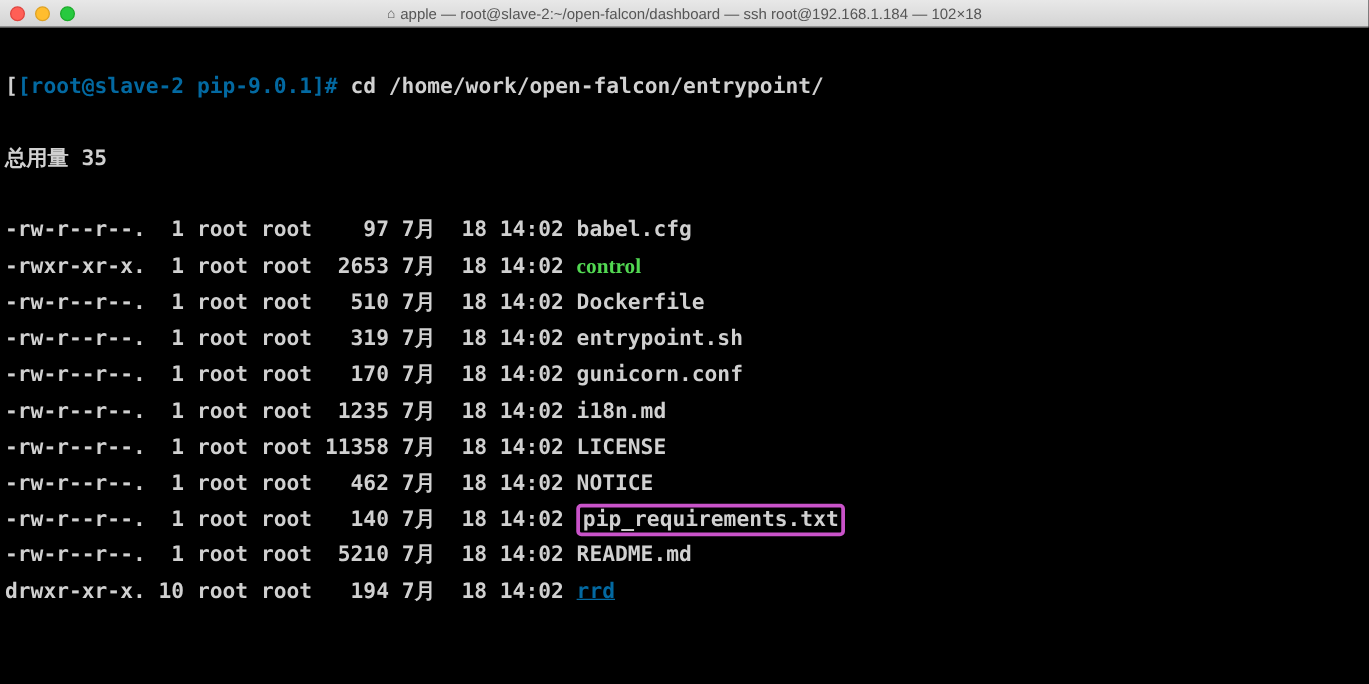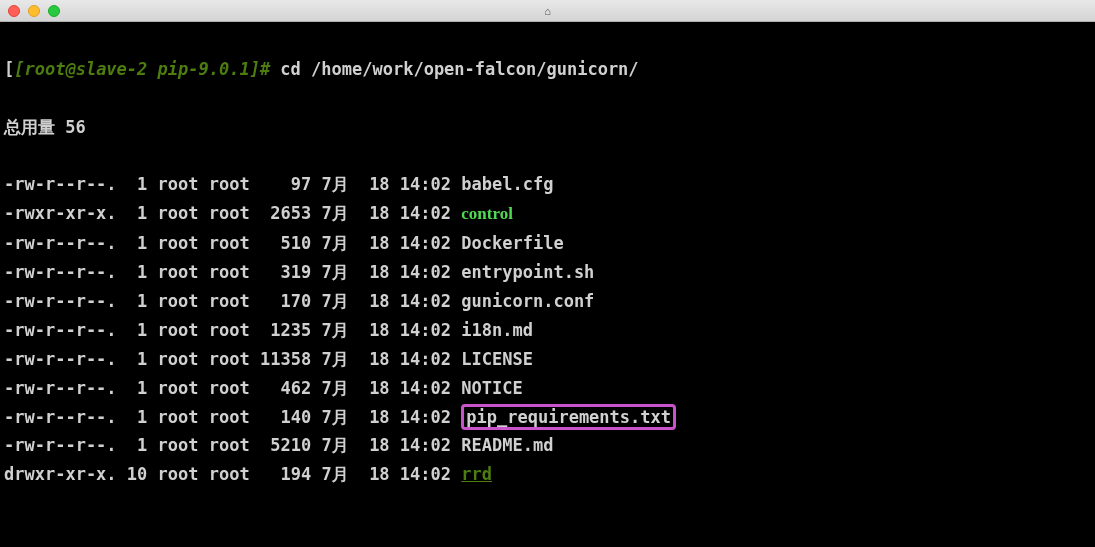--- a/index.html
+++ b/index.html
@@ -44,43 +44,44 @@
 .term {
   background: #000;
   color: #cfcfcf;
   padding: 4px 4px;
   line-height: 1.7;
   white-space: pre;
   letter-spacing: 0px;
 }
 .line { display: block; }
 .prompt-br { color: #d0d0d0; }
-.prompt-user { color: #4d7c0f; font-style: italic; }
+.prompt-user { color: #0369a1; }
 .exec { color: #52d852; font-family: Liberation Serif, serif; }
-.dir  { color: #4d7c0f; text-decoration: underline; }
+.dir  { color: #0369a1; text-decoration: underline; }
 .plain { color: #d0d0d0; }
 .hl-magenta {
   border: 3px solid #c953c9;
   border-radius: 4px;
   padding: 0 2px;
   margin-top: 12px;
 }
 </style>
 </head>
 <body>
 
 <div class="titlebar">
   <div class="traffic">
     <div class="tbtn close"></div>
     <div class="tbtn min"></div>
     <div class="tbtn max"></div>
   </div>
   <div class="title-text">
     <span class="home-icon">⌂</span>
+    <span>apple — root@slave-2:~/open-falcon/dashboard — ssh root@192.168.1.184 — 102×18</span>
   </div>
 </div>
 
 <div class="term">
-<span class="line"><span class="prompt-br">[</span><span class="prompt-user">[root@slave-2 pip-9.0.1]#</span><span class="plain"> cd /home/work/open-falcon/gunicorn/</span></span>
-<span class="line plain">总用量 56</span>
+<span class="line"><span class="prompt-br">[</span><span class="prompt-user">[root@slave-2 pip-9.0.1]#</span><span class="plain"> cd /home/work/open-falcon/entrypoint/</span></span>
+<span class="line plain">总用量 35</span>
 <div id="files"><span class="line"><span class="plain">-rw-r--r--.</span><span class="plain">  1</span> <span class="plain">root</span> <span class="plain">root</span> <span class="plain">   97</span> <span class="plain">7月</span><span class="plain">  18</span> <span class="plain">14:02</span> <span class="plain">babel.cfg</span></span><span class="line"><span class="plain">-rwxr-xr-x.</span><span class="plain">  1</span> <span class="plain">root</span> <span class="plain">root</span> <span class="plain"> 2653</span> <span class="plain">7月</span><span class="plain">  18</span> <span class="plain">14:02</span> <span class="exec">control</span></span><span class="line"><span class="plain">-rw-r--r--.</span><span class="plain">  1</span> <span class="plain">root</span> <span class="plain">root</span> <span class="plain">  510</span> <span class="plain">7月</span><span class="plain">  18</span> <span class="plain">14:02</span> <span class="plain">Dockerfile</span></span><span class="line"><span class="plain">-rw-r--r--.</span><span class="plain">  1</span> <span class="plain">root</span> <span class="plain">root</span> <span class="plain">  319</span> <span class="plain">7月</span><span class="plain">  18</span> <span class="plain">14:02</span> <span class="plain">entrypoint.sh</span></span><span class="line"><span class="plain">-rw-r--r--.</span><span class="plain">  1</span> <span class="plain">root</span> <span class="plain">root</span> <span class="plain">  170</span> <span class="plain">7月</span><span class="plain">  18</span> <span class="plain">14:02</span> <span class="plain">gunicorn.conf</span></span><span class="line"><span class="plain">-rw-r--r--.</span><span class="plain">  1</span> <span class="plain">root</span> <span class="plain">root</span> <span class="plain"> 1235</span> <span class="plain">7月</span><span class="plain">  18</span> <span class="plain">14:02</span> <span class="plain">i18n.md</span></span><span class="line"><span class="plain">-rw-r--r--.</span><span class="plain">  1</span> <span class="plain">root</span> <span class="plain">root</span> <span class="plain">11358</span> <span class="plain">7月</span><span class="plain">  18</span> <span class="plain">14:02</span> <span class="plain">LICENSE</span></span><span class="line"><span class="plain">-rw-r--r--.</span><span class="plain">  1</span> <span class="plain">root</span> <span class="plain">root</span> <span class="plain">  462</span> <span class="plain">7月</span><span class="plain">  18</span> <span class="plain">14:02</span> <span class="plain">NOTICE</span></span><span class="line"><span class="plain">-rw-r--r--.</span><span class="plain">  1</span> <span class="plain">root</span> <span class="plain">root</span> <span class="plain">  140</span> <span class="plain">7月</span><span class="plain">  18</span> <span class="plain">14:02</span> <span class="plain hl-magenta">pip_requirements.txt</span></span><span class="line"><span class="plain">-rw-r--r--.</span><span class="plain">  1</span> <span class="plain">root</span> <span class="plain">root</span> <span class="plain"> 5210</span> <span class="plain">7月</span><span class="plain">  18</span> <span class="plain">14:02</span> <span class="plain">README.md</span></span><span class="line"><span class="plain">drwxr-xr-x.</span><span class="plain"> 10</span> <span class="plain">root</span> <span class="plain">root</span> <span class="plain">  194</span> <span class="plain">7月</span><span class="plain">  18</span> <span class="plain">14:02</span> <span class="dir">rrd</span></span><span class="line">      </span></div>
 
 </div>
 
 </body></html>

